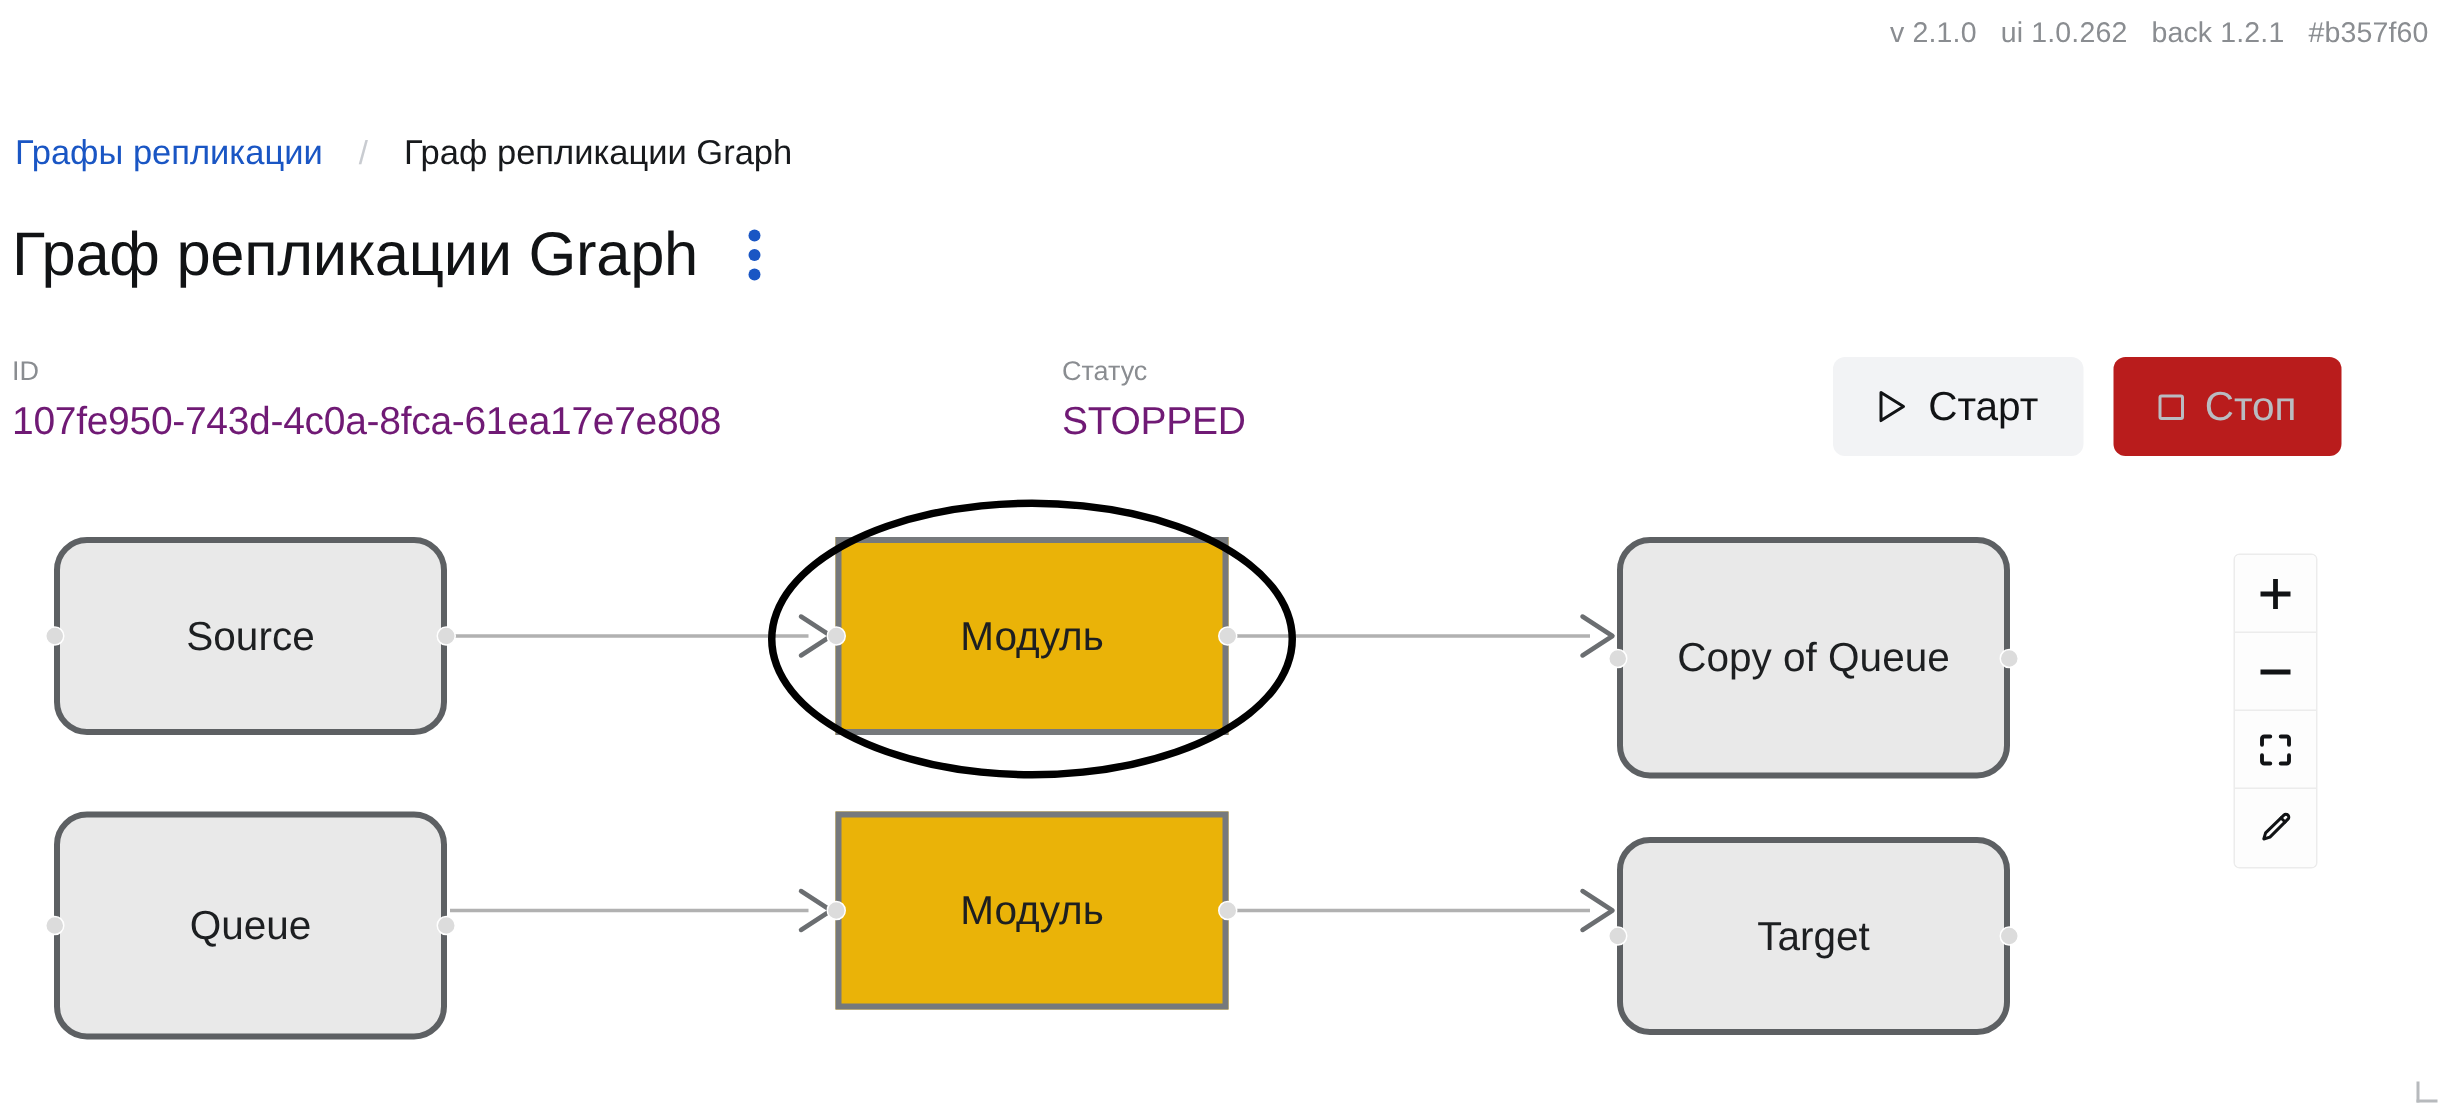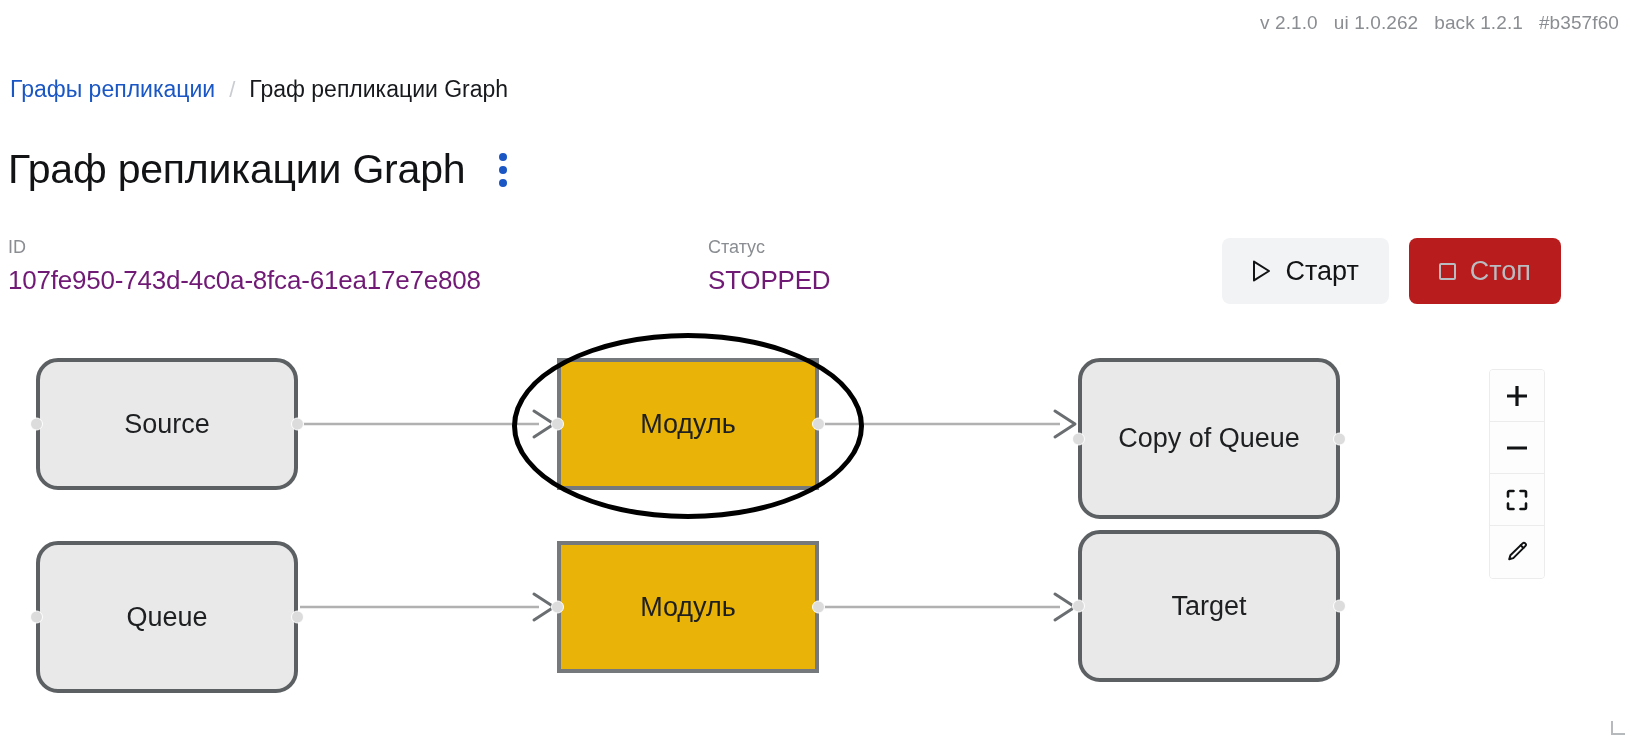--- a/index.html
+++ b/index.html
@@ -23,25 +23,25 @@
     gap: 16px;
     font-size: 19px;
     color: #8a8d91;
     letter-spacing: 0.1px;
     justify-content: center;
   }
 
   
   .breadcrumb {
     position: absolute;
-    top: 76px;
+    top: 88px;
     left: 10px;
     display: flex;
     align-items: baseline;
-    gap: 14px;
+    gap: 24px;
     font-size: 23px;
   }
   .breadcrumb .crumb-link {
     color: #1a56c4;
     cursor: pointer;
   }
   .breadcrumb .crumb-sep {
     color: #c9ccd1;
     font-size: 22px;
   }
@@ -310,21 +310,21 @@
       <div class="node endpoint" style="left: 36px; top: 216px; width: 262px; height: 152px;">
         <span>Queue</span>
         <span class="port left"></span>
         <span class="port right"></span>
       </div>
       <div class="node module" style="left: 557px; top: 216px; width: 262px; height: 132px;">
         <span>Модуль</span>
         <span class="port left"></span>
         <span class="port right"></span>
       </div>
-      <div class="node endpoint" style="left: 1078px; top: 205px; width: 262px; height: 152px;">
+      <div class="node endpoint" style="left: 1078px; top: 233px; width: 262px; height: 132px;">
         <span>Target</span>
         <span class="port left"></span>
         <span class="port right"></span>
       </div>
     </div>
   <div class="select-ellipse" id="selection-ellipse" style="left: 512px; top: 8px; width: 352px; height: 186px;"></div>
 </div>
 
 <div class="zoom-controls">
   <div class="zoom-btn">

